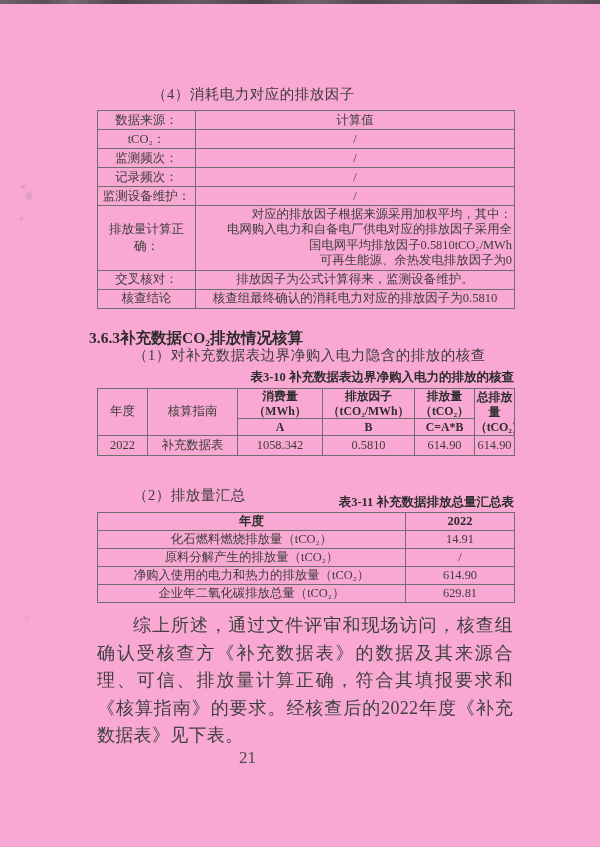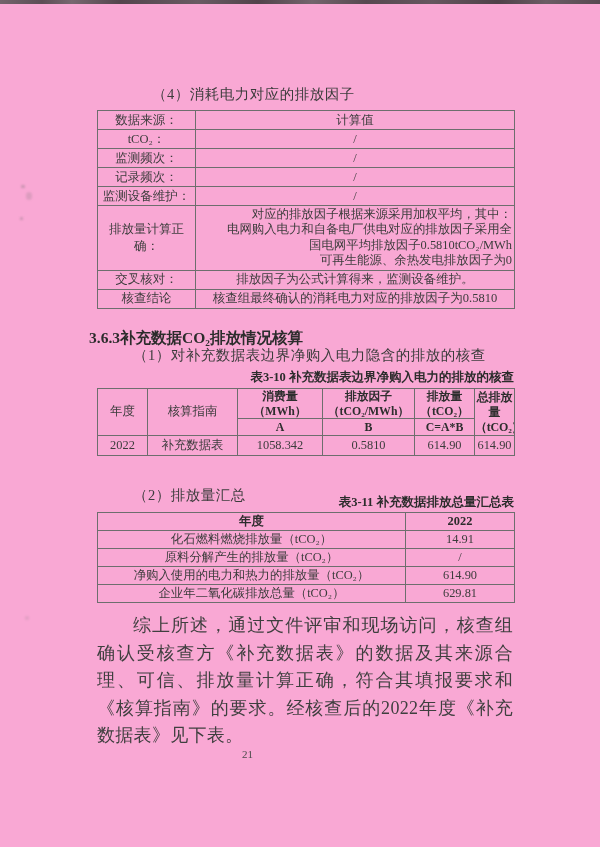--- a/index.html
+++ b/index.html
@@ -44,21 +44,21 @@
   .bl{display:block;}
 
   .t311{left:97px;top:512px;width:417px;}
   .t311 td{height:17px;font-size:12.4px;}
   .t311 .hd td{font-weight:bold;color:#2c2c2c;}
 
   .para{position:absolute;left:97px;top:612px;width:416px;
     font-size:18px;line-height:27.5px;text-align:justify;text-indent:2em;
     letter-spacing:.3px;color:#3f3f3f;}
   .pageno{position:absolute;left:0;top:748px;width:495px;text-align:center;
-    font-size:11px;color:#4c4c4c;}
+    font-size:17px;color:#4c4c4c;}
 </style>
 </head>
 <body>
 
 <div class="page">
 
   <div class="topedge"></div>
   <div class="sm s1"></div>
   <div class="sm s2"></div>
   <div class="sm s3"></div>

